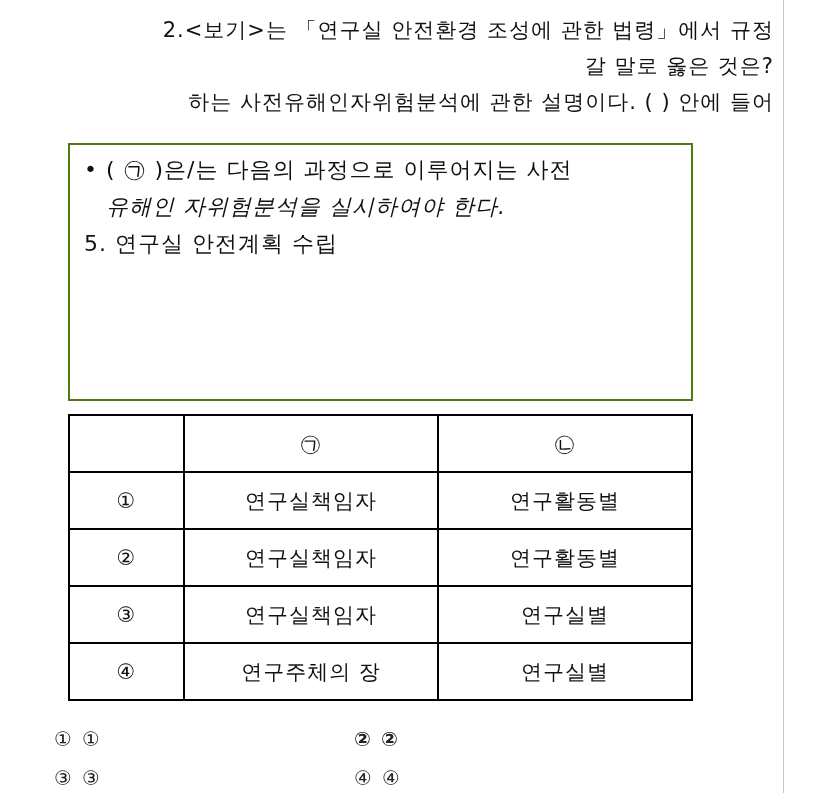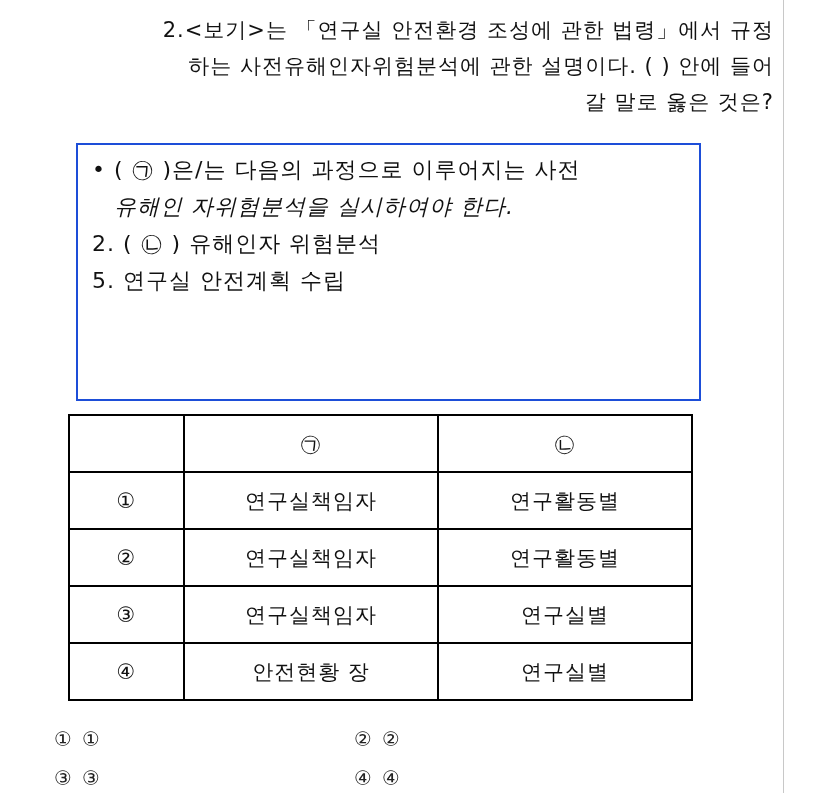--- a/index.html
+++ b/index.html
@@ -42,24 +42,23 @@
   }
   .question .indent {
     padding-left: 30px;
   }
   .box {
     position: absolute;
     left: 68px;
     top: 143px;
     width: 621px;
     height: 254px;
-    border: 2px solid #1d4ed8;
+    border: 2px solid #4d7c0f;
     padding: 0;
     box-sizing: content-box;
-    margin-left: 8px;
   }
   .box .inner {
     position: absolute;
     left: 14px;
     top: 6px;
     font-size: 22px;
     line-height: 37px;
     letter-spacing: 1px;
     white-space: nowrap;
   }
@@ -101,29 +100,28 @@
   }
   .choice .mark { margin-right: 10px; }
 </style>
 </head>
 <body>
 
 <div class="divider"></div>
 
 <div class="question">
   <div class="line"><span class="num">2.</span><span>&lt;보기&gt;는 「연구실 안전환경 조성에 관한 법령」에서 규정</span></div>
+  <div class="line indent">갈 말로 옳은 것은?</div>
   <div class="line indent">하는 사전유해인자위험분석에 관한 설명이다. ( ) 안에 들어</div>
-  <div class="line indent">갈 말로 옳은 것은?</div>
 </div>
 
 <div class="box">
   <div class="inner">
     <div>• ( ㉠ )은/는 다음의 과정으로 이루어지는 사전</div>
     <div class="cont">유해인 자위험분석을 실시하여야 한다.</div>
-    <div>2. ( ㉡ ) 유해인자 위험분석</div>
     <div>5. 연구실 안전계획 수립</div>
   </div>
 </div>
 
 <table class="tbl">
   <tbody>
       <tr class="head">
     <td class="c0"></td>
     <td class="c1">㉠</td>
     <td class="c2">㉡</td>
@@ -138,31 +136,31 @@
     <td class="c1">연구실책임자</td>
     <td class="c2">연구활동별</td>
   </tr>
   <tr>
     <td class="c0">③</td>
     <td class="c1">연구실책임자</td>
     <td class="c2">연구실별</td>
   </tr>
   <tr>
     <td class="c0">④</td>
-    <td class="c1">안전현황 장</td>
+    <td class="c1">연구주체의 장</td>
     <td class="c2">연구실별</td>
   </tr>
 </tbody>
   </table>
 
 <div class="choices">
   <div class="choice" style="left:0; top:0;">
     <span class="mark">①</span><span>①</span>
   </div>
-  <div class="choice" style="left:300px; top:0;">
+  <div class="choice" style="left:300px; top:0;font-weight:bold;">
     <span class="mark">②</span><span>②</span>
   </div>
   <div class="choice" style="left:0; top:39px;">
     <span class="mark">③</span><span>③</span>
   </div>
   <div class="choice" style="left:300px; top:39px;">
     <span class="mark">④</span><span>④</span>
   </div>
 </div>
 

